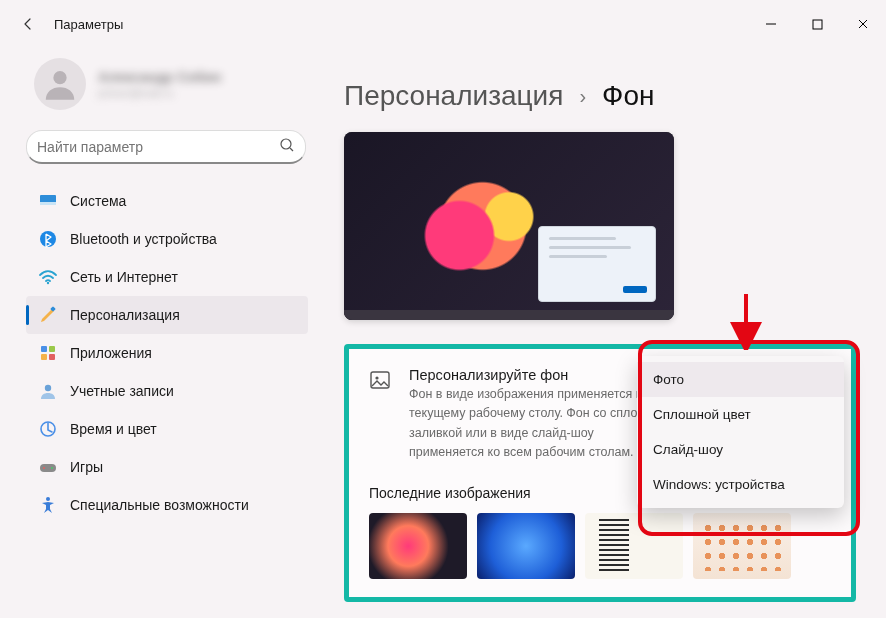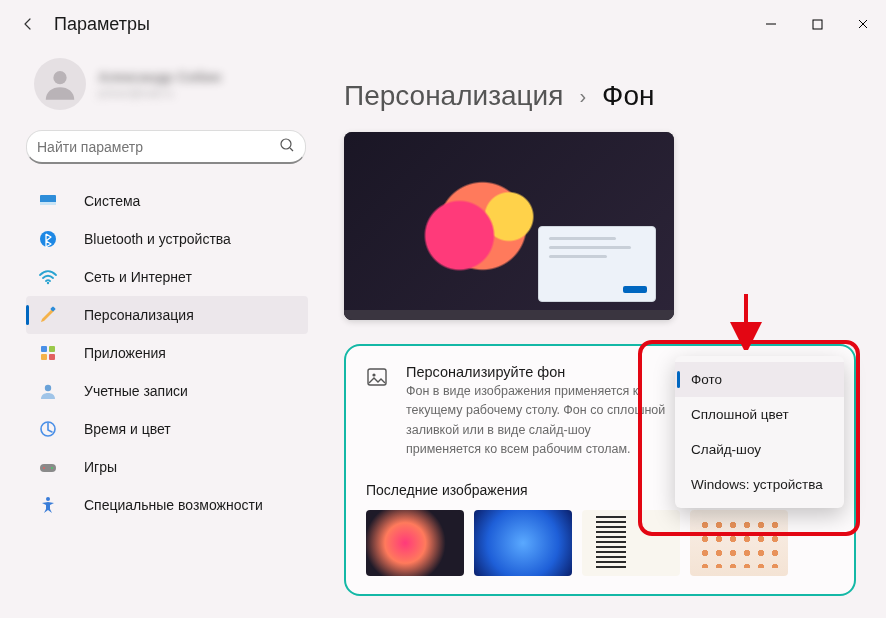--- a/index.html
+++ b/index.html
@@ -20,21 +20,21 @@
   display: flex;
   align-items: center;
   padding-left: 8px;
 }
 .titlebar .back {
   width: 40px; height: 40px;
   display:flex; align-items:center; justify-content:center;
   cursor: pointer;
   border-radius: 4px;
 }
-.titlebar .title { font-size: 18px; margin-left: 6px; }
+.titlebar .title { font-size: 13px; margin-left: 6px; }
 .win-controls {
   margin-left: auto;
   display: flex;
 }
 .win-btn {
   width: 46px; height: 32px;
   display:flex; align-items:center; justify-content:center;
   cursor: pointer;
 }
 .win-btn svg { stroke: #000; }
@@ -72,21 +72,21 @@
   margin: 0 6px 18px 0;
 }
 .search input {
   flex:1; border:none; outline:none; background:transparent;
   font-size:14px; color:#555;
 }
 .nav { overflow-y:auto; flex:1; padding-right:4px; }
 .nav::-webkit-scrollbar{width:4px;}
 .nav::-webkit-scrollbar-thumb{background:#c0bcc0; border-radius:2px;}
 .nav-item {
-  display:flex; align-items:center; gap:26px;
+  display:flex; align-items:center; gap:12px;
   height:38px;
   padding:0 12px;
   border-radius:4px;
   cursor:pointer;
   position:relative;
 }
 .nav-item.active { background:#ece7eb; }
 .nav-item.active::before{
   content:""; position:absolute; left:0; top:9px; bottom:9px;
   width:3px; background:#0067c0; border-radius:2px;
@@ -128,22 +128,22 @@
 .preview .window-mock .l{height:3px;background:#c8cfd8;margin-bottom:6px;border-radius:2px;}
 .preview .window-mock .l:nth-child(1){width:70%;}
 .preview .window-mock .l:nth-child(2){width:85%;}
 .preview .window-mock .l:nth-child(3){width:60%;}
 .preview .window-mock .btn{position:absolute;right:8px;bottom:8px;width:24px;height:7px;background:#0067c0;border-radius:2px;}
 .preview .taskbar{position:absolute;left:0;right:0;bottom:0;height:10px;background:#3a3540;}
 
 .card {
   margin-top:24px;
   background:#fdfbfc;
-  border:2px solid #14b8a6;
-  border-radius:16px;
+  border:5px solid #14b8a6;
+  border-radius:4px;
   padding:18px 20px;
   position:relative;
 }
 .card-head{display:flex;gap:18px;align-items:flex-start;}
 .card-icon{width:22px;height:22px;margin-top:2px;flex:0 0 22px;}
 .card-title{font-size:14.5px;font-weight:400;}
 .card-desc{font-size:12.5px;color:#6a6a6a;line-height:1.55;margin-top:2px;max-width:260px;}
 
 .recent-label{font-size:14px;margin:22px 0 12px 0;}
 .thumbs{display:flex;gap:10px;}
@@ -152,21 +152,21 @@
 .thumb.t1{background:radial-gradient(circle at 50% 50%,#5aa9ff 0%,#1e5fd8 60%,#0a1f6b 100%);}
 .thumb.t2{background:linear-gradient(#f9f6ef,#f9f6ef);position:relative;}
 .thumb.t2::after{content:"";position:absolute;left:14px;top:6px;bottom:6px;width:30px;background:repeating-linear-gradient(180deg,#2b2b2b 0 2px,transparent 2px 5px);}
 .thumb.t3{background:linear-gradient(#f9efe7,#f4e3d4);position:relative;}
 .thumb.t3::after{content:"";position:absolute;inset:8px;background:radial-gradient(circle,#e8925a 30%,transparent 31%) 0 0/14px 14px;}
 
 
 .dropdown {
   position:absolute;
   right:42px; top:356px;
-  width:169px;
+  width:207px;
   background:#f8f6f7;
   border-radius:6px;
   box-shadow:0 8px 22px rgba(0,0,0,.22);
   padding:6px 0;
   z-index:5;
 }
 .dd-item{
   padding:10px 16px; font-size:13.5px; cursor:pointer;
   display:flex;align-items:center;position:relative;
 }

